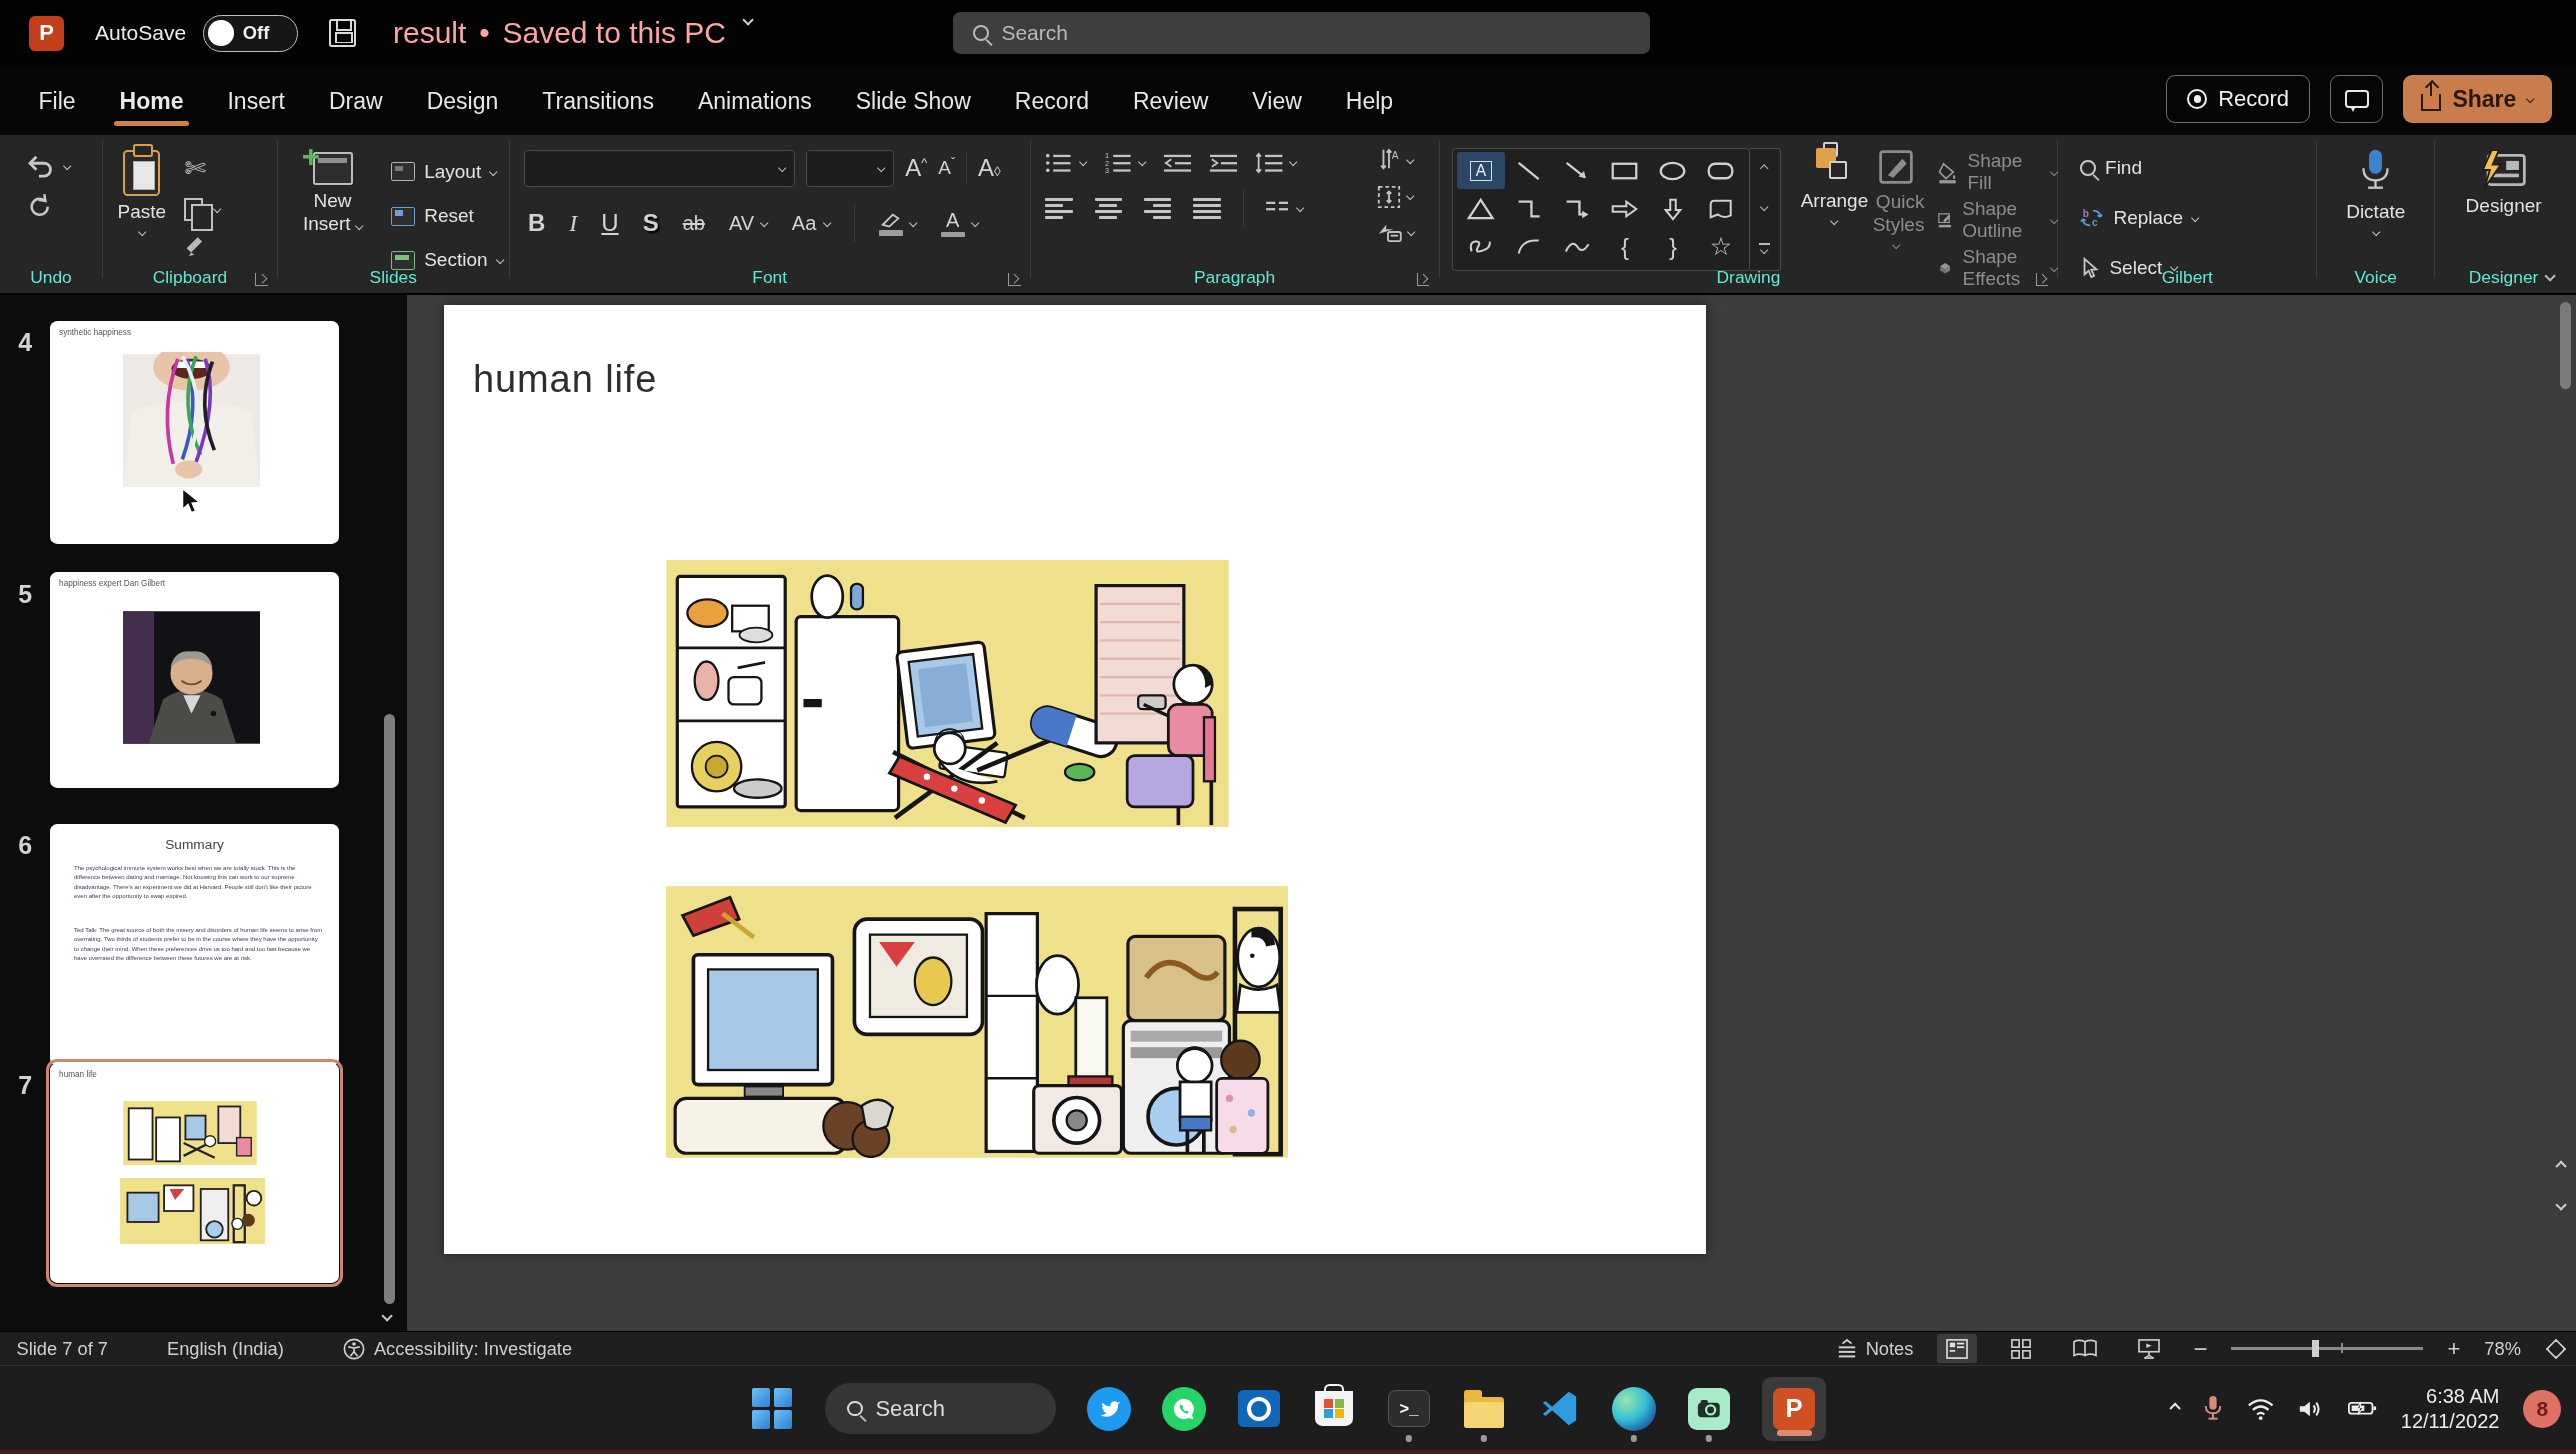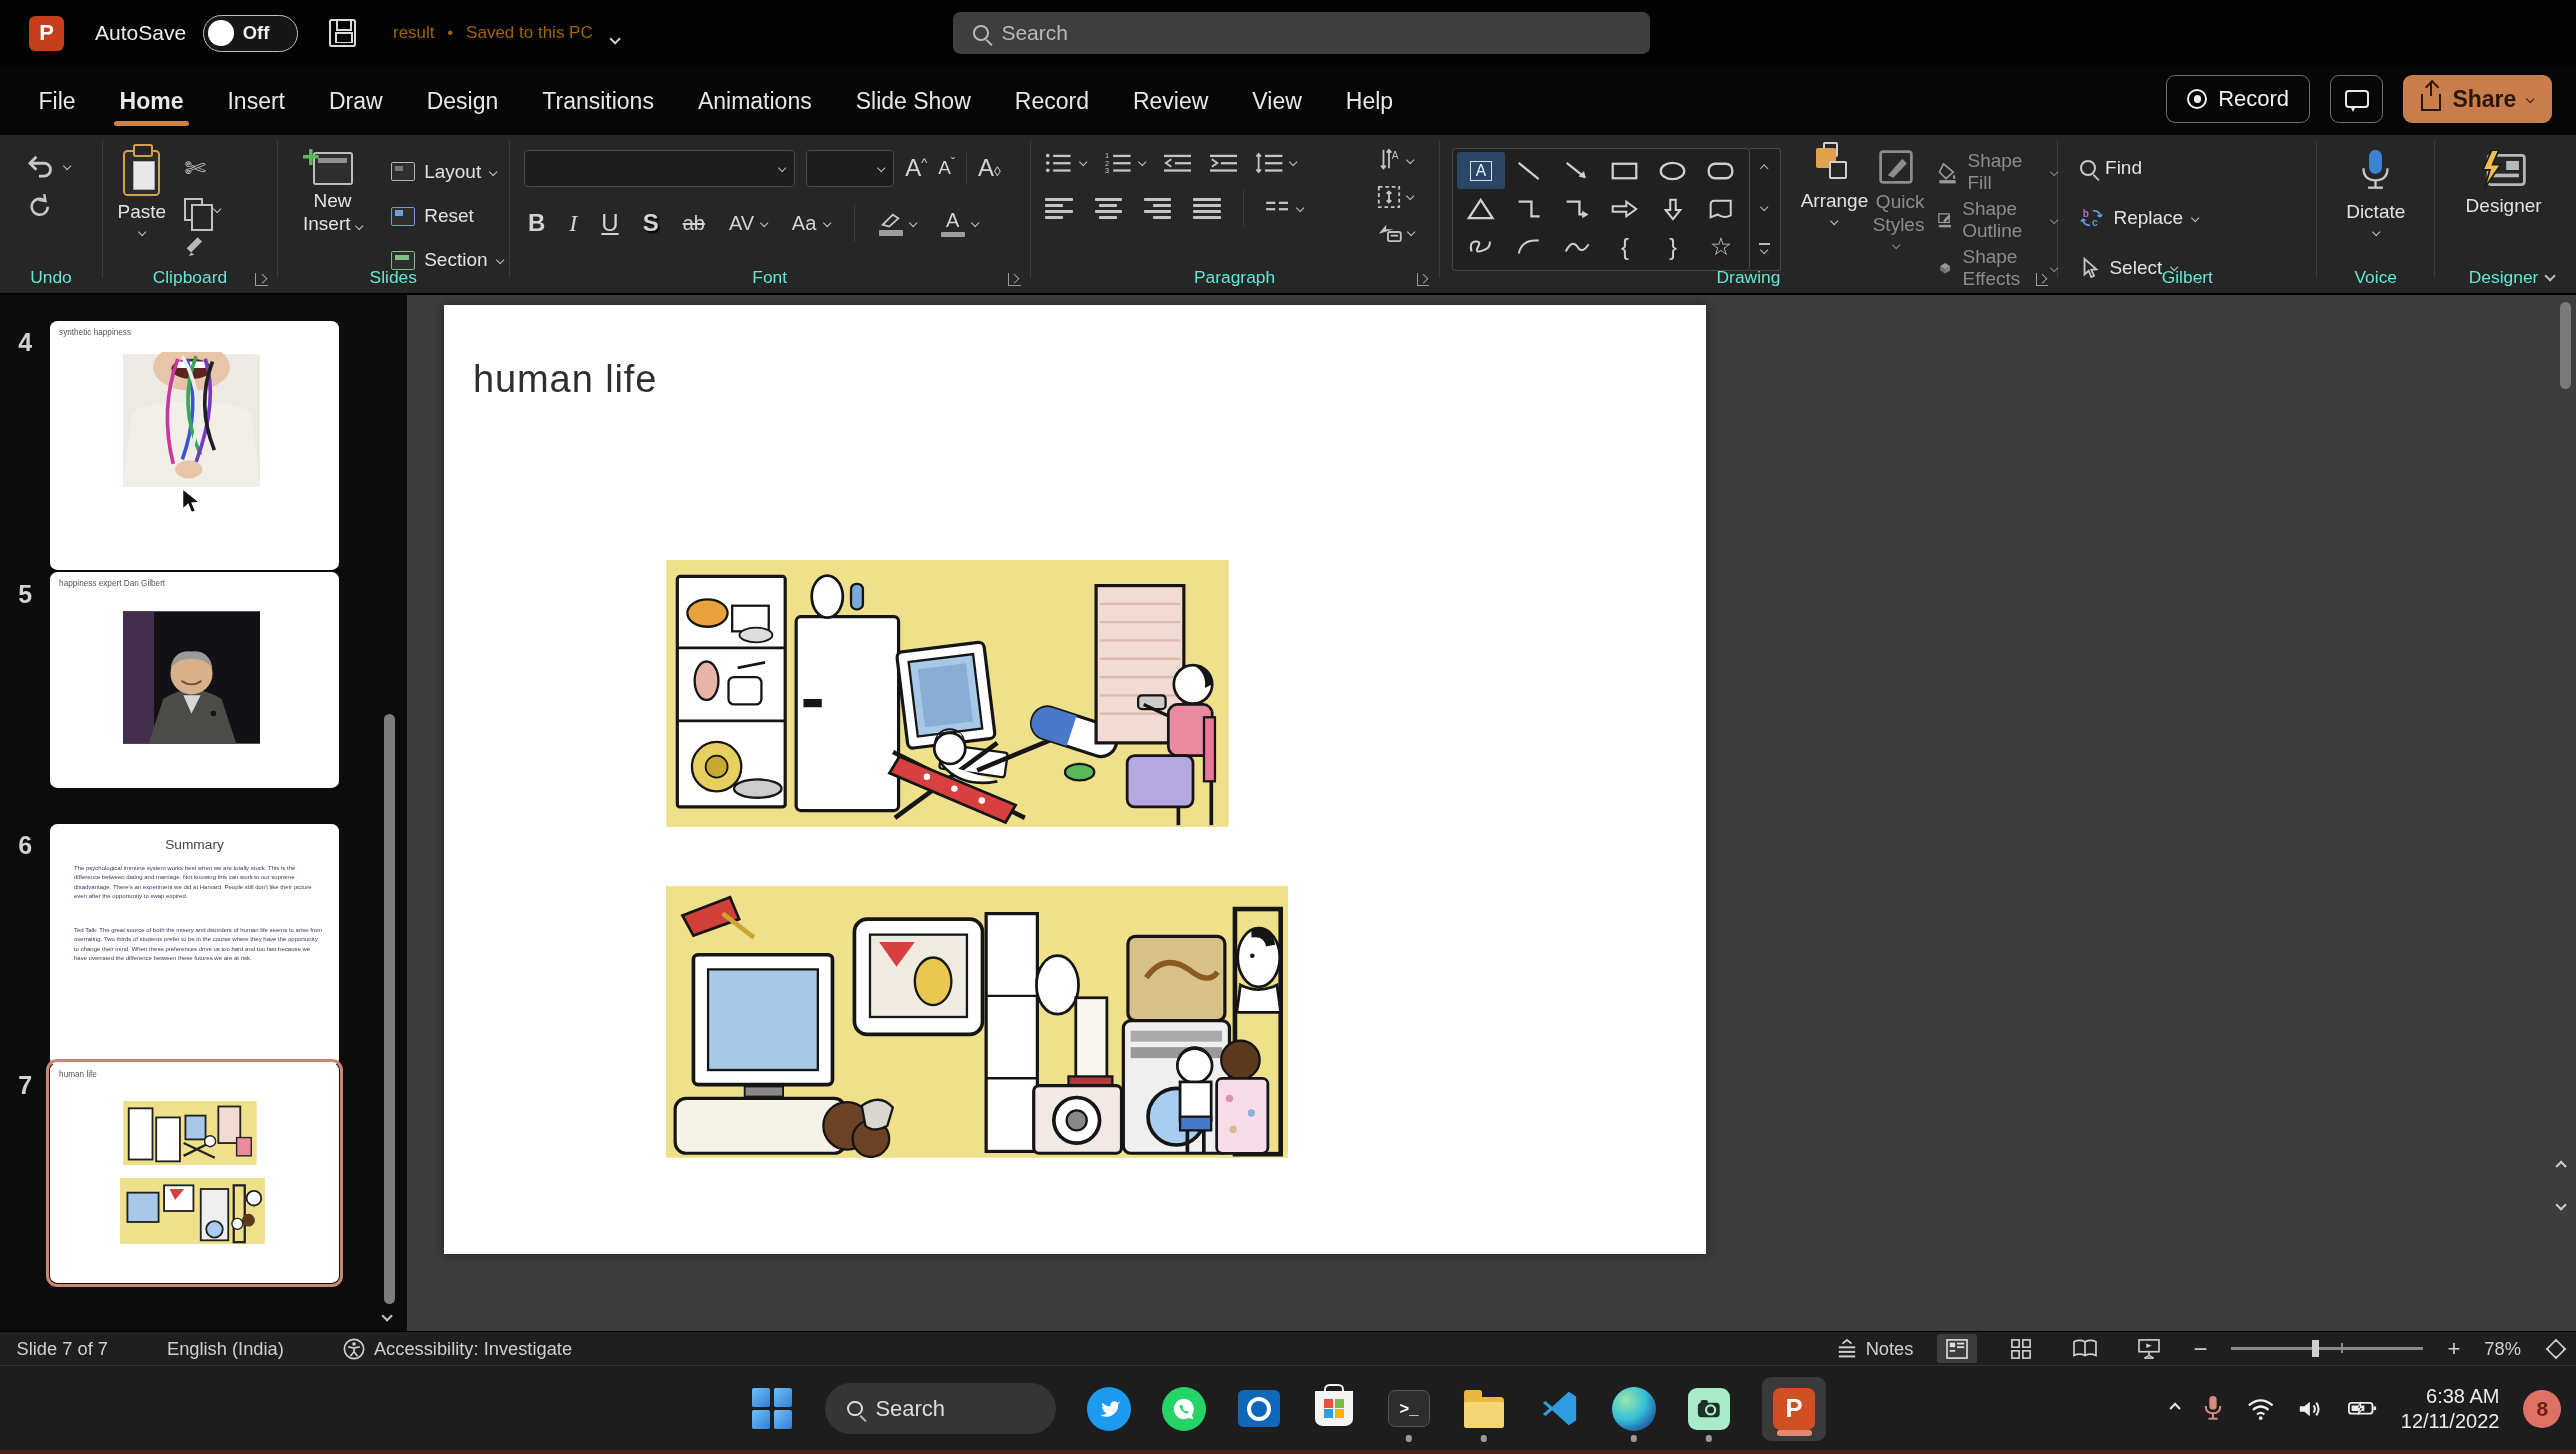--- a/index.html
+++ b/index.html
@@ -14,21 +14,21 @@
 
 .titlebar{position:absolute;left:0;top:0;width:2576px;height:66px;background:#030303;display:flex;align-items:center}
 .ppt-logo{width:35px;height:35px;border-radius:6.4px;background:#C43E1C;color:#fff;font-weight:bold;font-size:22px;display:flex;align-items:center;justify-content:center;margin-left:29px}
 .autosave-lbl{font-size:21px;color:#ececec;margin-left:31px}
 .toggle{margin-left:16.5px;width:95px;height:37px;border:1.8px solid #bfbfbf;border-radius:18.3px;display:flex;align-items:center;background:#161616}
 .knob{width:25.6px;height:25.6px;border-radius:50%;background:#fff;margin-left:4.6px}
 .toggle-txt{font-size:18.3px;color:#f0f0f0;font-weight:bold;margin-left:9.1px}
 .icon-save{width:27.4px;height:27.4px;border:2.3px solid #d9d9d9;border-radius:2.7px;position:relative;margin-left:31px}
 .icon-save:before{content:"";position:absolute;left:5.5px;top:0;width:12px;height:8.2px;border:2.3px solid #d9d9d9;border-top:none}
 .icon-save:after{content:"";position:absolute;left:4.6px;bottom:1.8px;width:13.7px;height:8.2px;border:2.3px solid #d9d9d9;border-bottom-width:1.8px}
-.doc-title{font-size:17px;color:#a16207;margin-left:37px;display:flex;align-items:flex-end;gap:12.8px}
+.doc-title{font-size:30px;color:#fca5a5;margin-left:37px;display:flex;align-items:flex-start;gap:12.8px}
 .doc-title .chev{margin-left:5.5px;color:#cfcfcf}
 .tb-search{position:absolute;left:953px;top:12px;width:697px;height:42px;background:#3e3e3e;border-radius:7.3px;display:flex;align-items:center;color:#b9b9b9;font-size:21px}
 .icon-mag{width:15.6px;height:15.6px;border:2.3px solid #b9b9b9;border-radius:50%;position:relative;margin:0 12.8px 0 20px;flex:0 0 auto}
 .icon-mag:after{content:"";position:absolute;left:12px;top:12px;width:8.2px;height:2.3px;background:#b9b9b9;transform:rotate(45deg);transform-origin:0 0}
 .tb-right{position:absolute;right:0;top:0;height:66px;display:flex;align-items:center;gap:35px;padding-right:12.8px}
 .user-name{font-size:21px;color:#e4e4e4}
 .avatar{width:40px;height:40px;border-radius:50%;background:radial-gradient(circle at 35% 30%,#4a5a82,#232c48 70%)}
 .winbtn{width:57px;height:57px;display:flex;align-items:center;justify-content:center;color:#e6e6e6}
 .icon-min{width:20px;height:2.3px;background:#e6e6e6}
 .icon-restore{width:17.4px;height:17.4px;border:2.3px solid #e6e6e6;border-radius:2.7px;position:relative}
@@ -645,21 +645,21 @@
     </div>
 
     <span class="chev" style="position:absolute;right:22px;bottom:12.8px;color:#bbb"></span>
   </div>
 
   <div class="workspace">
 
     <div class="thumbs">
 
       <span class="thumb-num" style="top:33px">4</span>
-      <div class="thumb" style="top:25.6px;height:249px">
+      <div class="thumb" style="top:25.6px;height:223px">
         <span class="ttitle">synthetic happiness</span>
         <svg width="137" height="137" viewBox="0 0 150 145" style="position:absolute;left:73px;top:31px">
           <rect width="150" height="145" fill="#EDE9E4"></rect>
           <ellipse cx="75" cy="14" rx="42" ry="26" fill="#E8C4A8"></ellipse>
           <ellipse cx="75" cy="16" rx="22" ry="11" fill="#5a2420"></ellipse>
           <rect x="58" y="8" width="34" height="7" rx="3" fill="#fff"></rect>
           <path d="M10 62 Q75 40 140 62 L150 145 L0 145 Z" fill="#F2EFE8"></path>
           <g stroke-width="4" fill="none">
             <path d="M60 5 Q40 60 55 120" stroke="#C838A0"></path>
             <path d="M70 5 Q85 60 65 115" stroke="#3858C8"></path>

